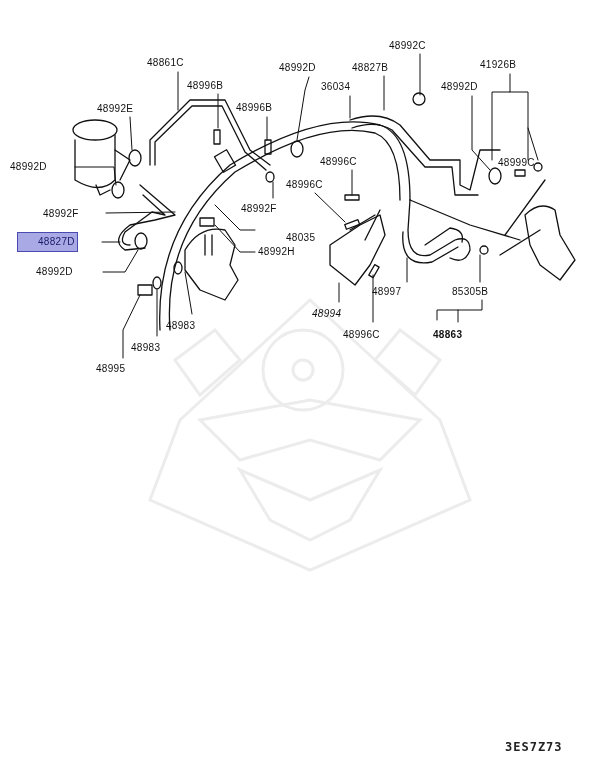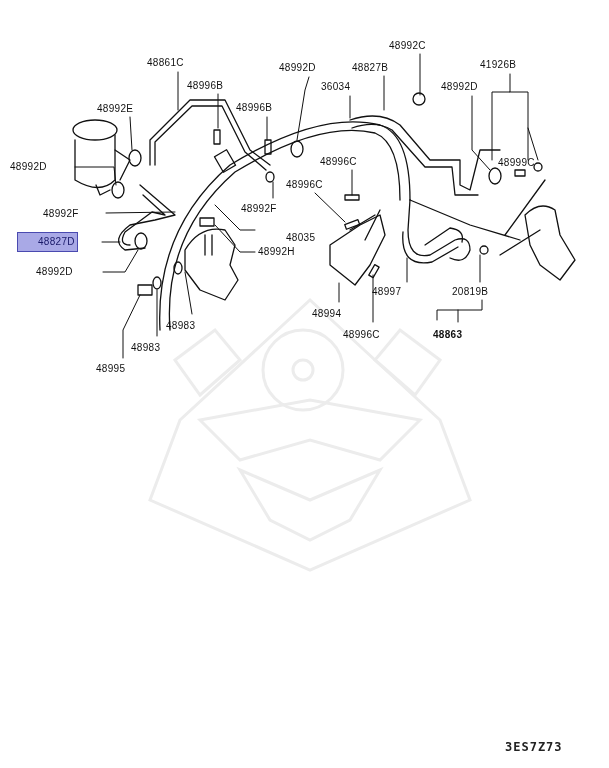--- a/index.html
+++ b/index.html
@@ -157,21 +157,21 @@
 <div class="lbl" style="left:10px;top:159px;">48992D</div>
 <div class="lbl" style="left:320px;top:154px;">48996C</div>
 <div class="lbl" style="left:286px;top:177px;">48996C</div>
 <div class="lbl" style="left:43px;top:206px;">48992F</div>
 <div class="lbl" style="left:241px;top:201px;">48992F</div>
 <div class="lbl" style="left:258px;top:230px;margin-left:28px;">48035</div>
 <div class="lbl hl" style="left:20px;top:234px;padding-left:20px;">48827D</div>
 <div class="lbl" style="left:258px;top:244px;">48992H</div>
 <div class="lbl" style="left:36px;top:264px;">48992D</div>
 <div class="lbl" style="left:372px;top:284px;">48997</div>
-<div class="lbl" style="left:452px;top:284px;">20819B</div>
-<div class="lbl" style="left:312px;top:306px;">48994</div>
+<div class="lbl" style="left:452px;top:284px;">85305B</div>
+<div class="lbl" style="left:312px;top:306px;font-style:italic;">48994</div>
 <div class="lbl" style="left:166px;top:318px;">48983</div>
 <div class="lbl" style="left:343px;top:327px;">48996C</div>
 <div class="lbl" style="left:433px;top:327px;font-weight:bold;">48863</div>
 <div class="lbl" style="left:131px;top:340px;">48983</div>
 <div class="lbl" style="left:96px;top:361px;">48995</div>
 
 <div class="code" style="left:505px;top:740px;">3ES7Z73</div>
 
 </body></html>

